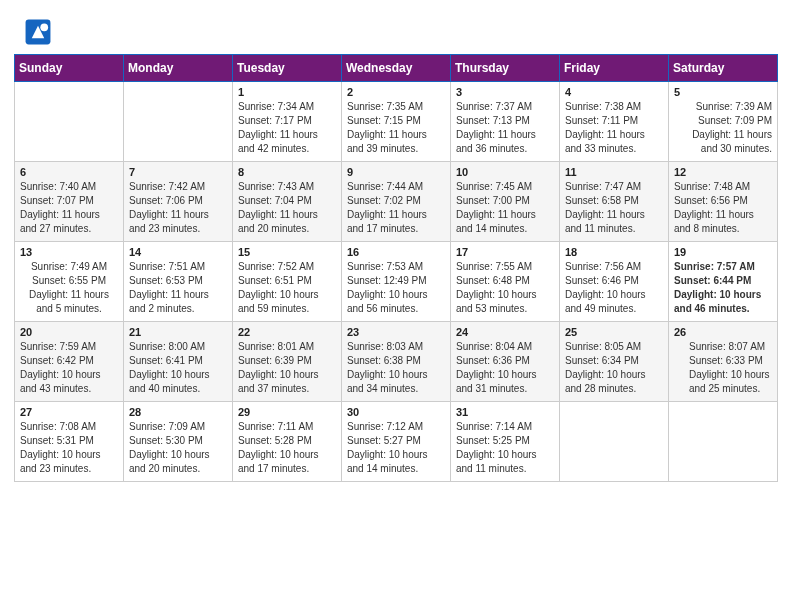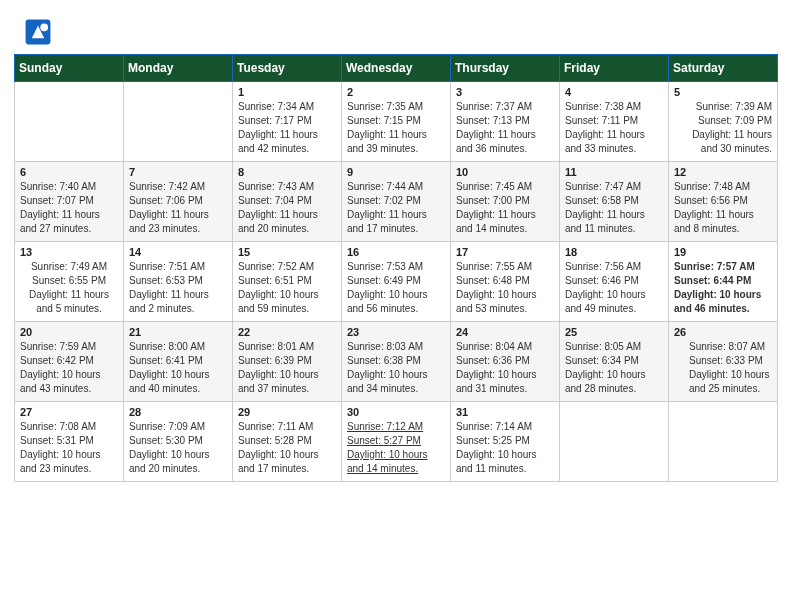--- a/index.html
+++ b/index.html
@@ -57,21 +57,21 @@
     .calendar {
       flex: 1;
       padding: 0 14px 14px 14px;
     }
     table {
       width: 100%;
       border-collapse: collapse;
       table-layout: fixed;
     }
     thead tr th {
-      background: #14532d;
+      background: #701a75;
       color: #fff;
       font-size: 12px;
       font-weight: bold;
       padding: 6px 4px;
       text-align: left;
       border: 1px solid #1565c0;
     }
     tbody tr td {
       vertical-align: top;
       border: 1px solid #ccc;
@@ -228,21 +228,21 @@
             </td>
             <td>
               <span class="day-number">15</span>
               <div class="day-info" style="white-space: pre-line;">Sunrise: 7:52 AM
 Sunset: 6:51 PM
 Daylight: 10 hours and 59 minutes.</div>
             </td>
             <td>
               <span class="day-number">16</span>
               <div class="day-info" style="white-space: pre-line;">Sunrise: 7:53 AM
-Sunset: 6:49 PM
+Sunset: 12:49 PM
 Daylight: 10 hours and 56 minutes.</div>
             </td>
             <td>
               <span class="day-number">17</span>
               <div class="day-info" style="white-space: pre-line;">Sunrise: 7:55 AM
 Sunset: 6:48 PM
 Daylight: 10 hours and 53 minutes.</div>
             </td>
             <td>
               <span class="day-number">18</span>
@@ -315,21 +315,21 @@
 Daylight: 10 hours and 20 minutes.</div>
             </td>
             <td>
               <span class="day-number">29</span>
               <div class="day-info" style="white-space: pre-line;">Sunrise: 7:11 AM
 Sunset: 5:28 PM
 Daylight: 10 hours and 17 minutes.</div>
             </td>
             <td>
               <span class="day-number">30</span>
-              <div class="day-info" style="white-space: pre-line; text-decoration: underline;">Sunrise: 7:12 AM
+              <div class="day-info" style="white-space: pre-line;">Sunrise: 7:12 AM
 Sunset: 5:27 PM
 Daylight: 10 hours and 14 minutes.</div>
             </td>
             <td>
               <span class="day-number">31</span>
               <div class="day-info" style="white-space: pre-line;">Sunrise: 7:14 AM
 Sunset: 5:25 PM
 Daylight: 10 hours and 11 minutes.</div>
             </td>
             <td class="empty-cell"></td>

